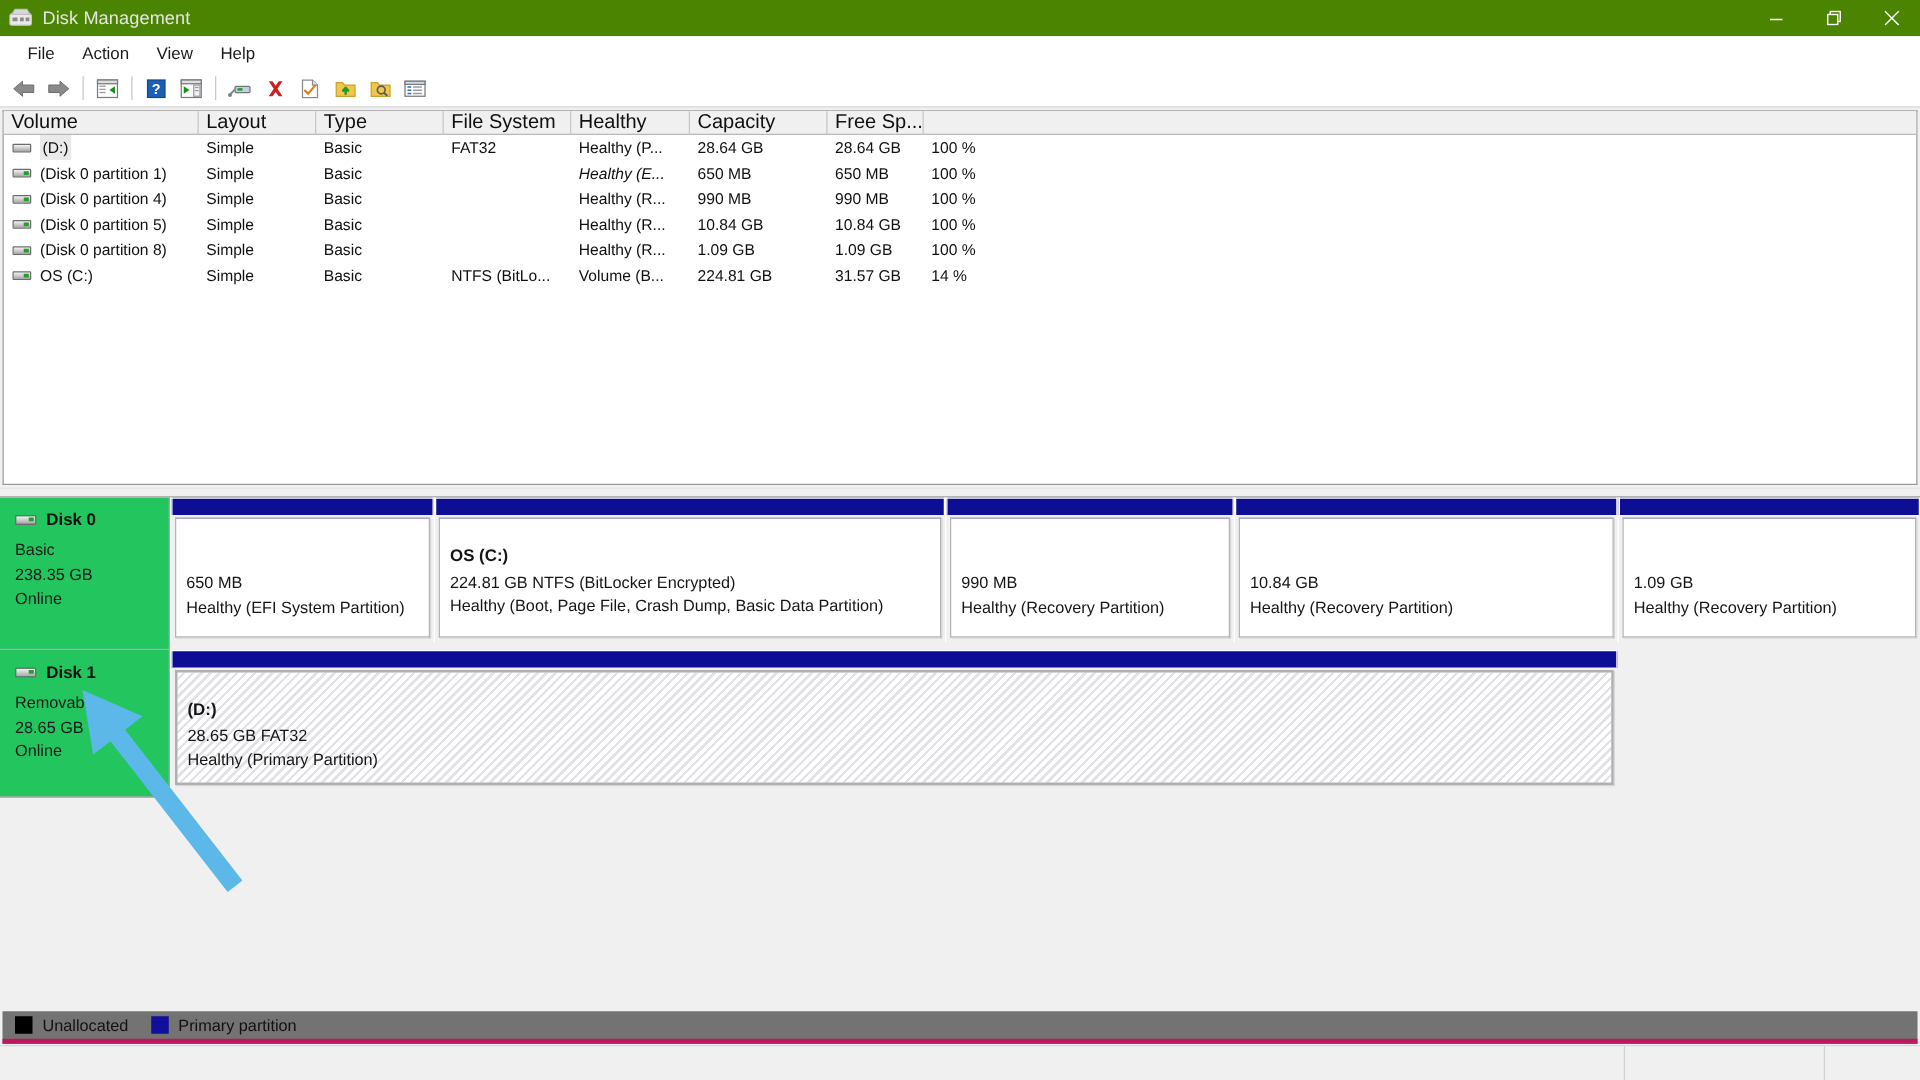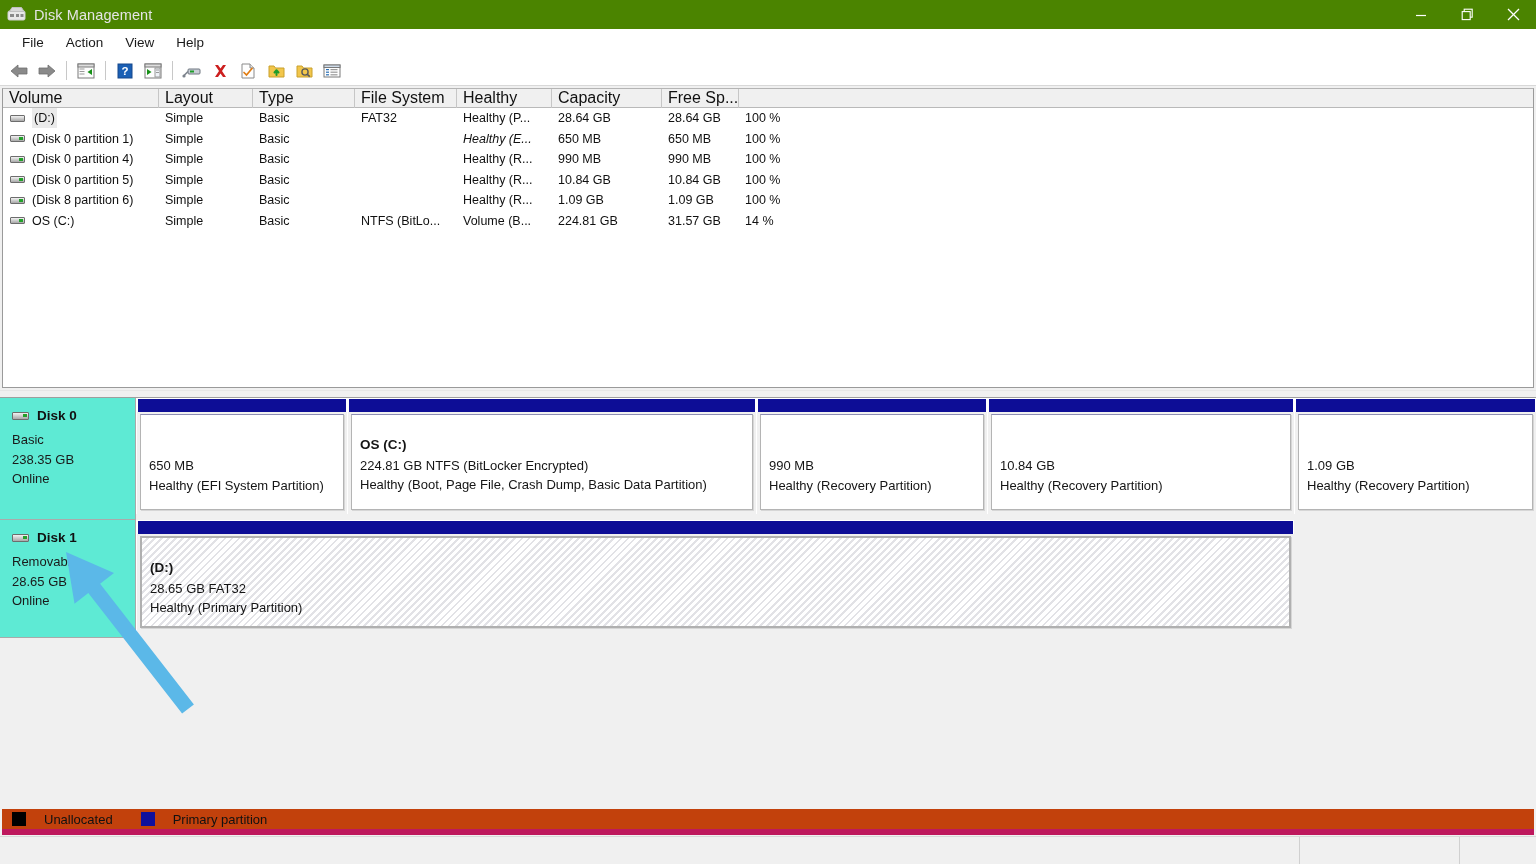--- a/index.html
+++ b/index.html
@@ -77,21 +77,21 @@
   .splitter {
     position:absolute; left:0; top:390px; width:1536px; height:8px; background:#f0f0f0;
     border-top:1px solid #e6e6e6; border-bottom:1px solid #9e9e9e;
   }
 
   
   .graphpane { position:absolute; left:0; top:398px; width:1536px; height:410px; background:#f0f0f0; }
 
   .diskrow { position:absolute; left:0; width:1536px; display:flex; }
   .disk-info {
-    width:136px; flex:0 0 136px; background:#5eead4;
+    width:136px; flex:0 0 136px; background:#22c55e;
     border-right:1px solid #aaaaaa; border-bottom:1px solid #aaaaaa;
     padding:10px 0 0 12px;
   }
   .disk-title { display:flex; align-items:center; gap:8px; margin-bottom:7px; }
   .disk-title .drv-icon { width:17px; height:8px; }
   .disk-name { font-size:13.5px; font-weight:bold; color:#111111; }
   .disk-meta { font-size:13px; color:#1a1a1a; line-height:19.5px; }
 
   .disk-parts { flex:1 1 auto; display:flex; padding:0; position:relative; }
   .part {
@@ -110,22 +110,22 @@
     background-image: repeating-linear-gradient(135deg,
       #ffffff 0px, #ffffff 3px, #e2e2e6 3px, #e2e2e6 5px);
     border:2px solid #b0b0b0;
   }
   .part-line { font-size:13px; color:#151515; line-height:19.5px; white-space:nowrap; }
   .part-line.title { font-weight:bold; font-size:13.5px; margin-bottom:1px; }
 
   
   .legend {
     position:absolute; left:2px; bottom:29px; width:1532px; height:26px;
-    background:#c2410c; display:flex; align-items:center; padding-left:10px; gap:18px;
-    border-bottom:6px solid #be185d;
+    background:#737373; display:flex; align-items:center; padding-left:10px; gap:8px;
+    border-bottom:4px solid #be185d;
   }
   .sw { width:14px; height:14px; flex:0 0 auto; }
   .sw.unalloc { background:#000000; }
   .sw.primary { background:#10109c; }
   .legend-label { font-size:13px; color:#111111; margin-right:10px; }
 
   
   .statusbar {
     position:absolute; left:0; bottom:0; width:1536px; height:28px; background:#f0f0f0;
     border-top:1px solid #d8d8d8; display:flex;
@@ -329,21 +329,21 @@
           <div class="cell" style="width: 102px;">Basic</div>
           <div class="cell" style="width: 102px;"></div>
           <div class="cell" style="width: 95px;">Healthy (R...</div>
           <div class="cell" style="width: 110px;">10.84 GB</div>
           <div class="cell" style="width: 77px;">10.84 GB</div>
           <div class="cell" style="width: 113px;">100 %</div>
         </div>
         <div class="row">
           <div class="cell vol" style="width: 156px;">
             <span class="drv-icon green"></span>
-            <span>(Disk 8 partition 6)</span>
+            <span>(Disk 0 partition 8)</span>
           </div>
           <div class="cell" style="width: 94px;">Simple</div>
           <div class="cell" style="width: 102px;">Basic</div>
           <div class="cell" style="width: 102px;"></div>
           <div class="cell" style="width: 95px;">Healthy (R...</div>
           <div class="cell" style="width: 110px;">1.09 GB</div>
           <div class="cell" style="width: 77px;">1.09 GB</div>
           <div class="cell" style="width: 113px;">100 %</div>
         </div>
         <div class="row">

